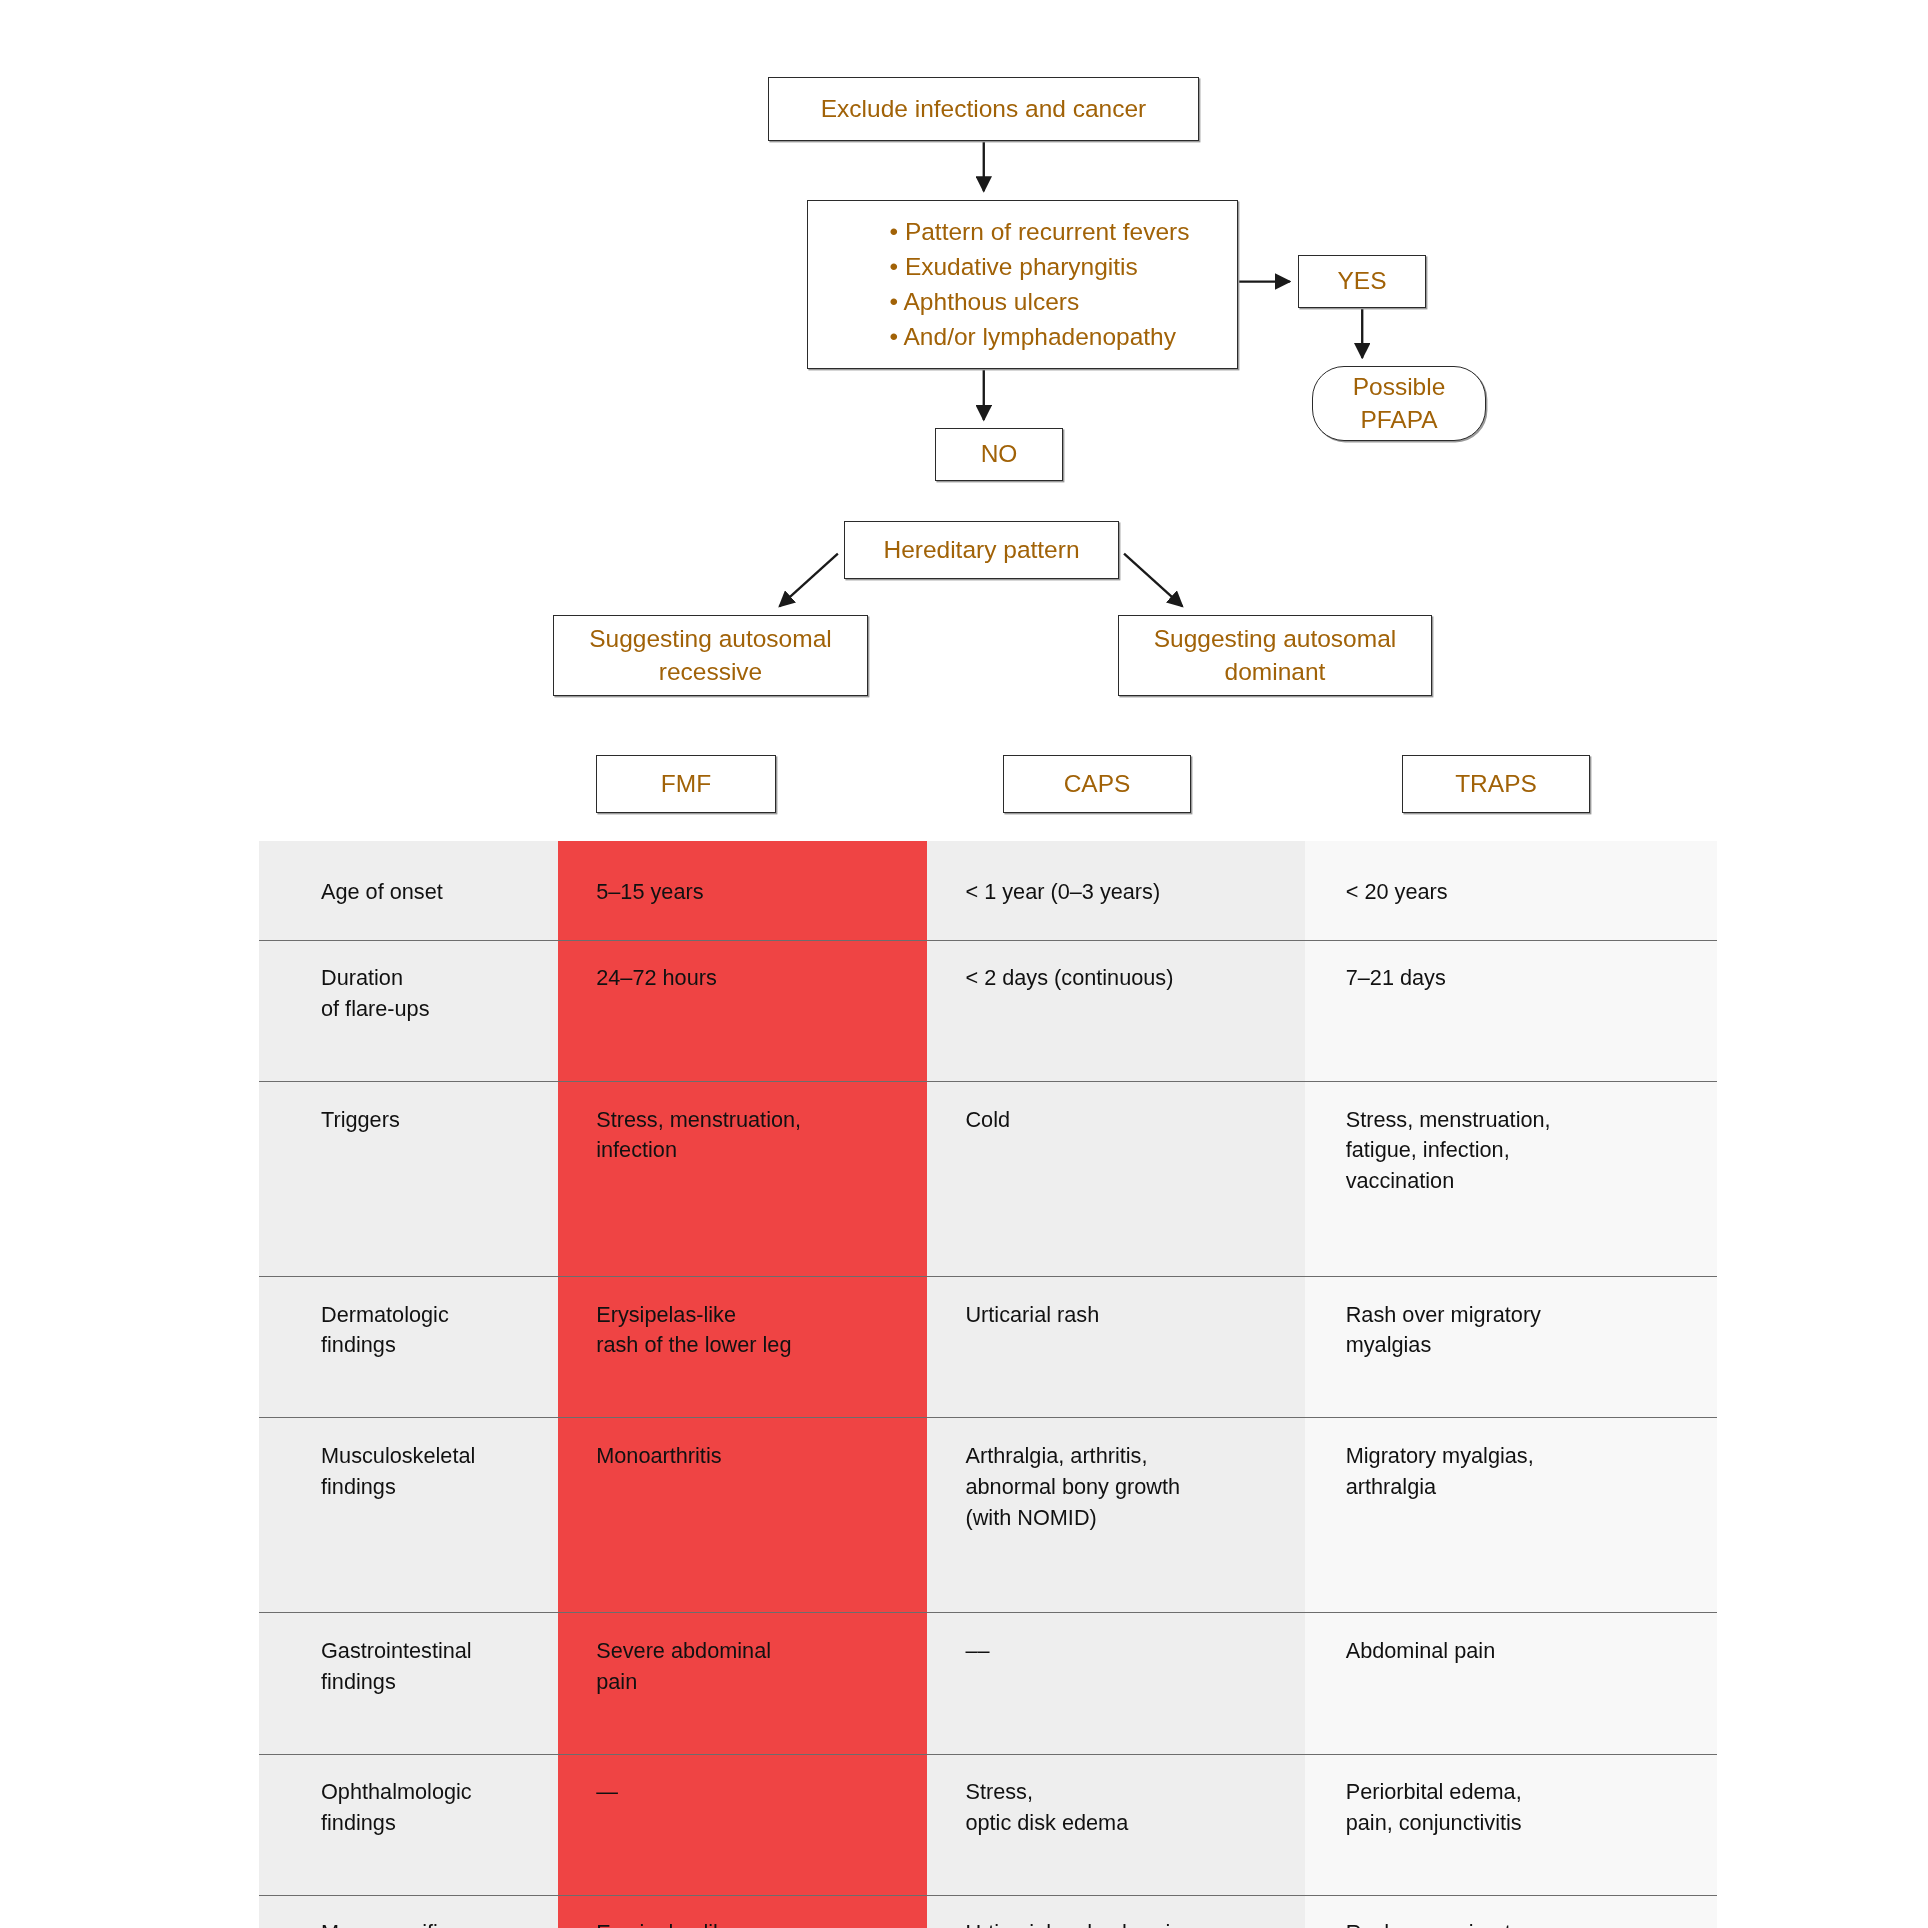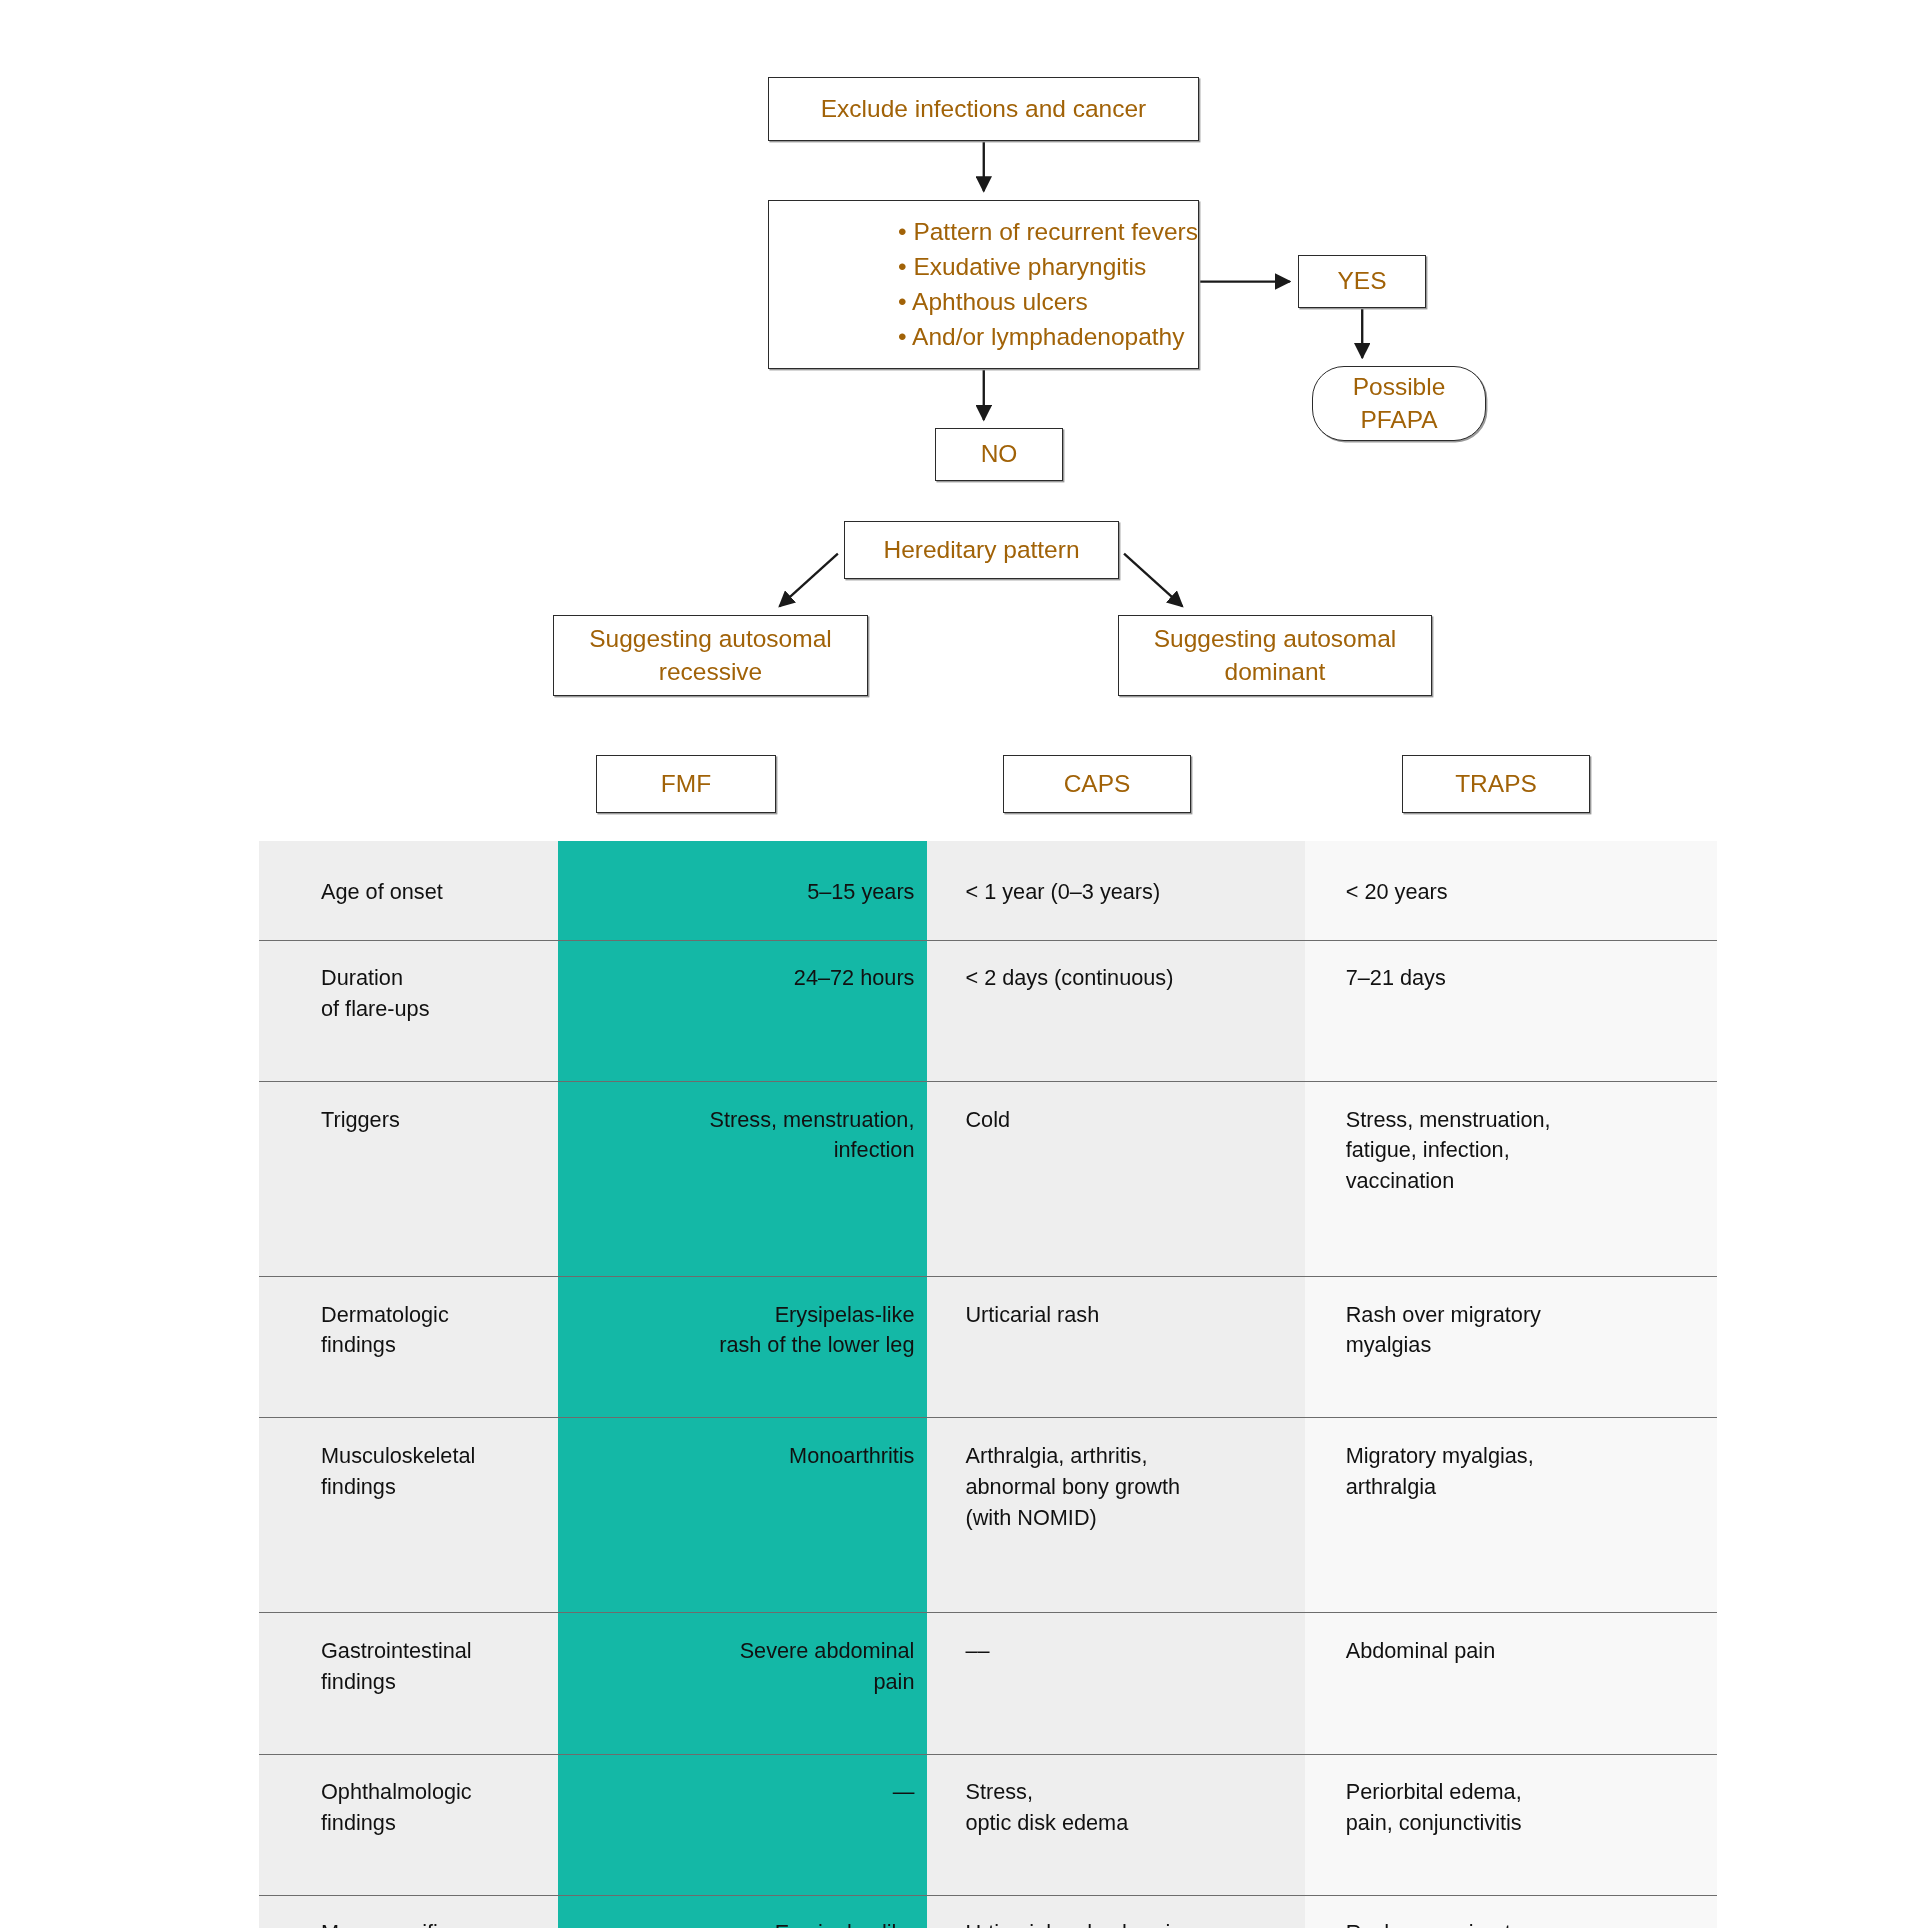--- a/index.html
+++ b/index.html
@@ -33,22 +33,23 @@
     font-size: 24.5px;
     line-height: 1.32;
     color: #a16207;
     box-shadow: 1.4px 1.4px 0 0 #9a9a9a;
   }
   .fc-box.center {
     justify-content: center;
     text-align: center;
   }
   .fc-box.leftal {
-    justify-content: flex-end;
+    justify-content: center;
     text-align: left;
+    margin-left: 39px;
   }
   .fc-bullets {
     padding-left: 34px;
   }
   .fc-bullets div {
     white-space: nowrap;
     padding: 1.4px 0;
   }
 
   
@@ -97,25 +98,24 @@
   }
   #compare-table td.c0 {
     width: 299px;
     background: #eeeeee;
     padding-left: 62px;
     padding-right: 13px;
     box-sizing: border-box;
   }
   #compare-table td.c1 {
     width: 369px;
-    background: #14b8a6;
+    background: #ef4444;
     padding-left: 38px;
     padding-right: 13px;
     box-sizing: border-box;
-    text-align: right;
   }
   #compare-table td.c2 {
     width: 377px;
     background: #eeeeee;
     padding-left: 38px;
     padding-right: 13px;
     box-sizing: border-box;
   }
   #compare-table td.c3 {
     width: 412px;

